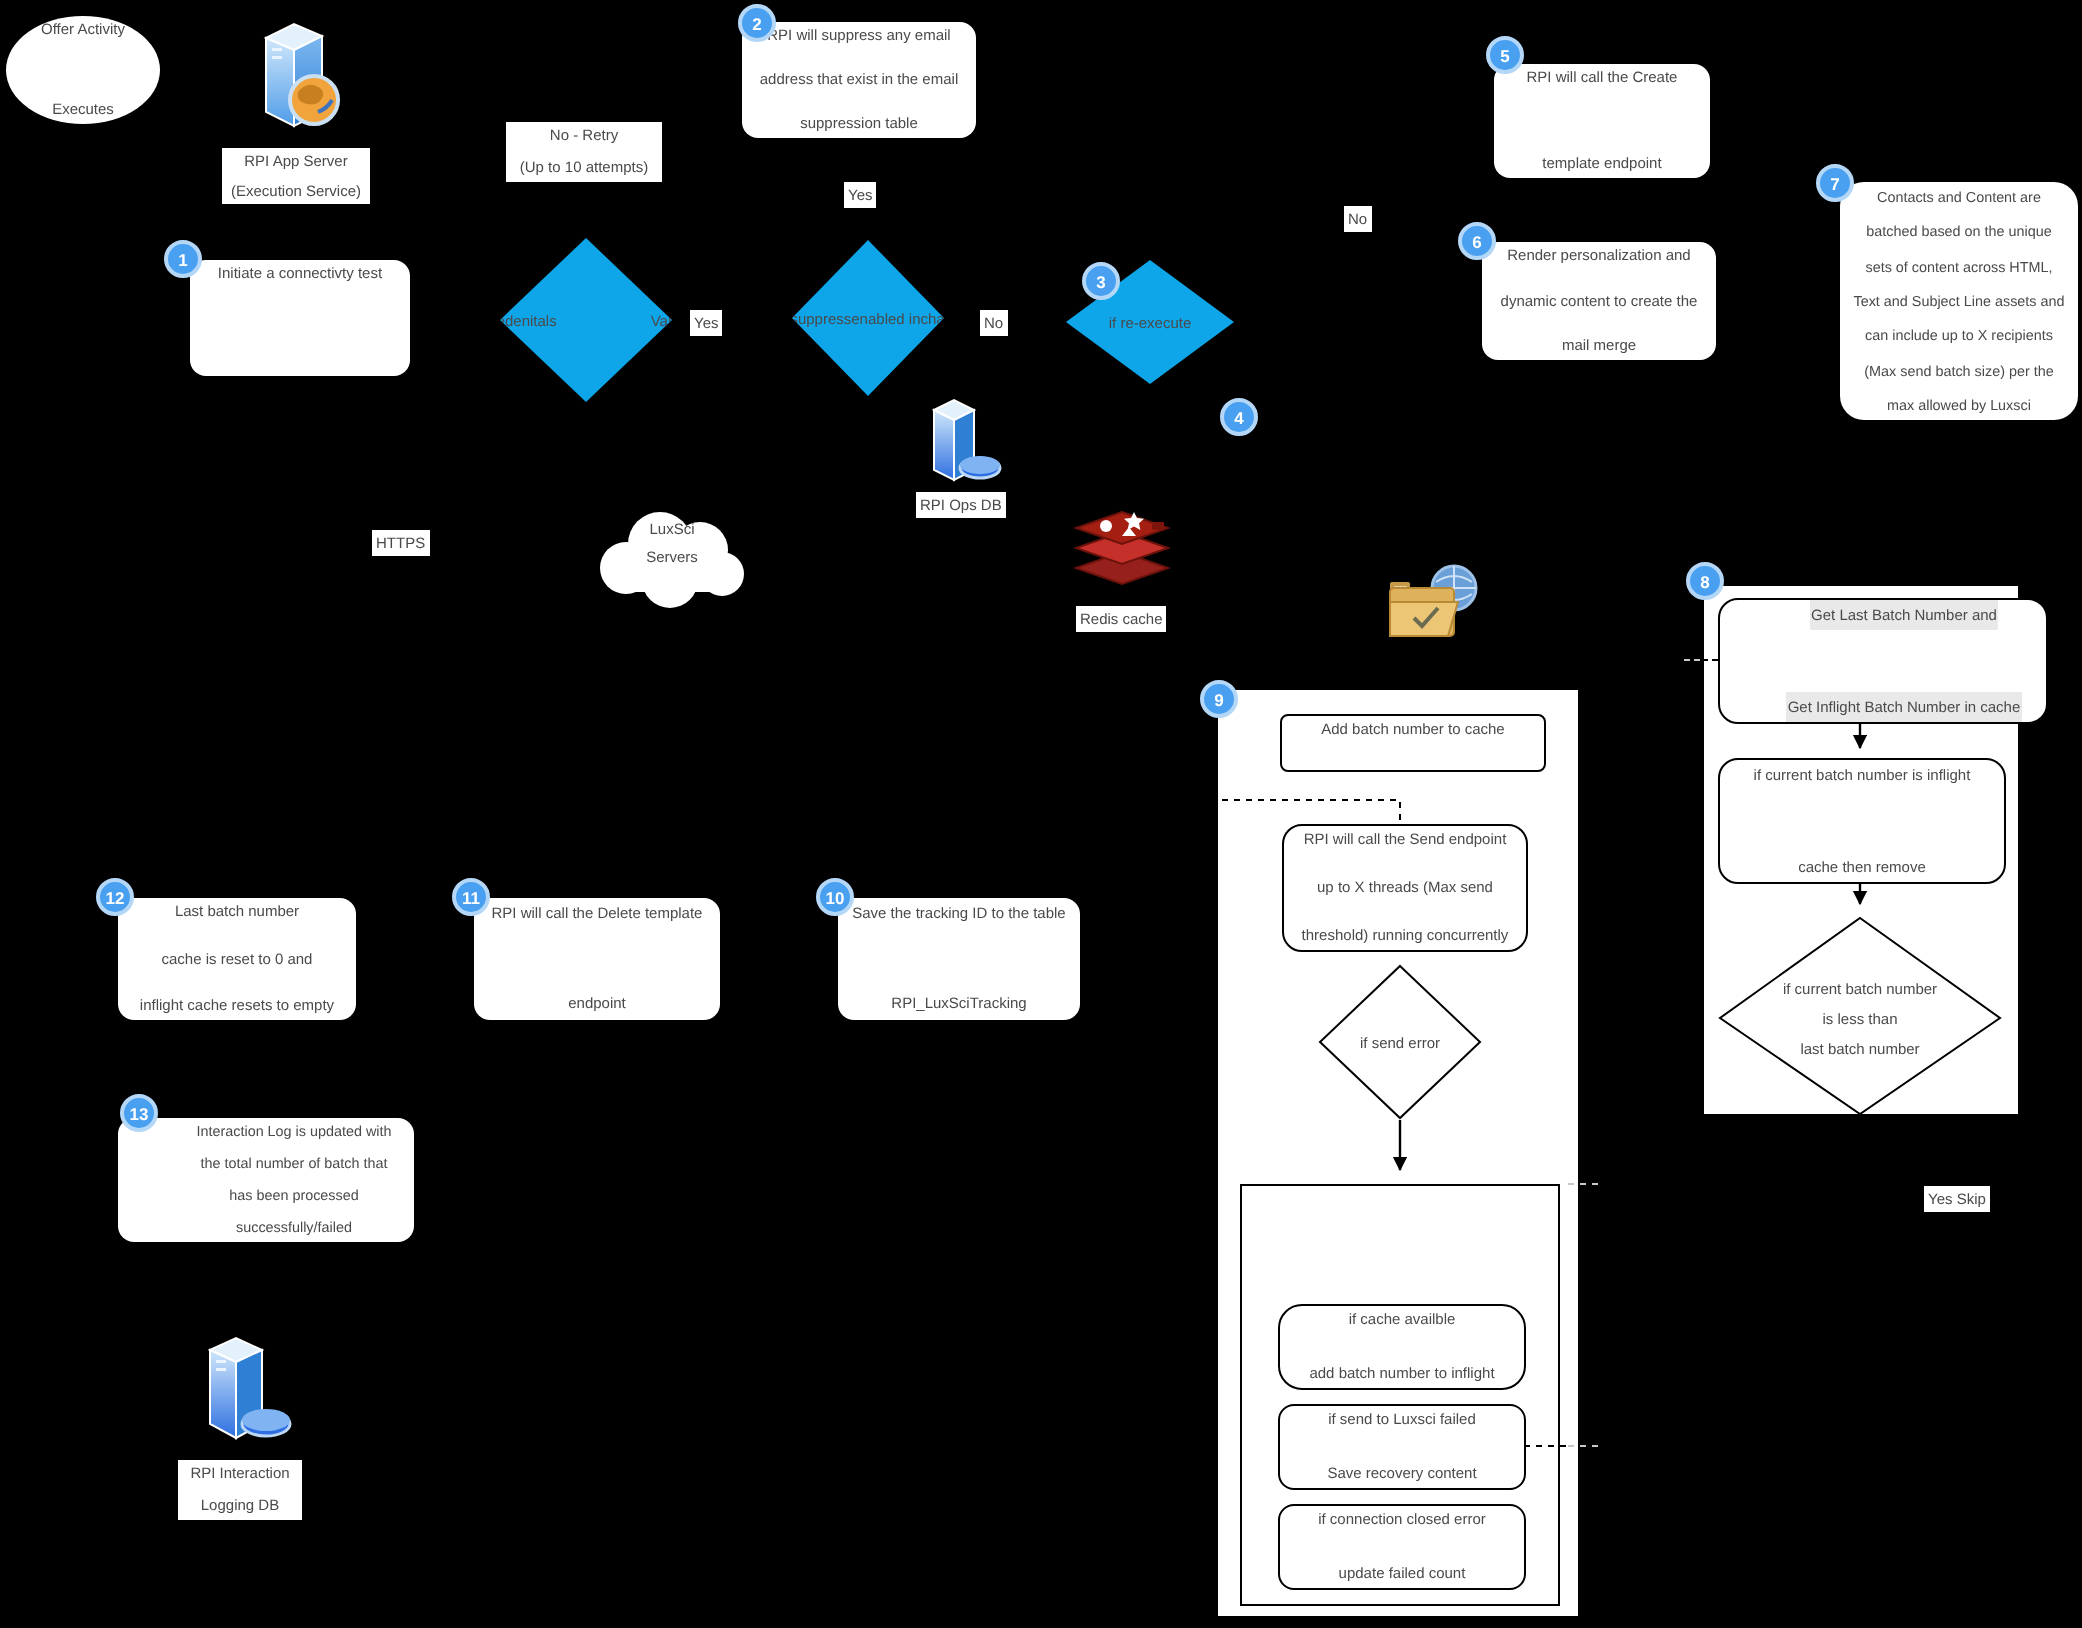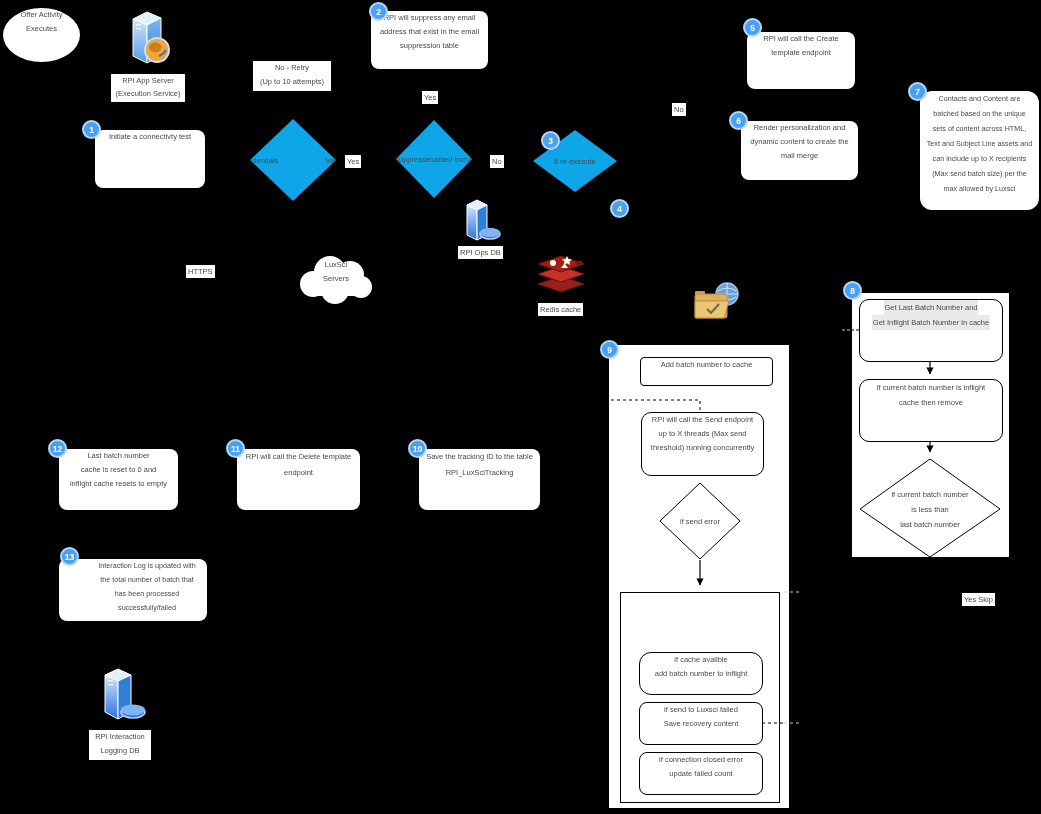--- a/index.html
+++ b/index.html
@@ -1,19 +1,19 @@
 <!DOCTYPE html>
 <html><head>
 <meta charset="utf-8">
 <style>
   html,body{margin:0;padding:0;background:#000;}
   #canvas{position:relative;width:1041px;height:814px;background:#000;overflow:hidden;
           font-family:"Liberation Sans",sans-serif;color:#4a4a4a;}
   .node{position:absolute;background:#fff;border-radius:8px;display:flex;flex-direction:column;
-        justify-content:flex-start;align-items:center;text-align:center;font-size:7.5px;line-height:14px;color:#4a4a4a;}
+        justify-content:space-between;align-items:center;text-align:center;font-size:7.5px;line-height:14px;color:#4a4a4a;}
   .r10{border-radius:10px;}
   .bordered{border:1px solid #000;}
   .container{position:absolute;background:#fff;border:1px solid #000;box-sizing:border-box;}
   .ellipse{border-radius:50%;}
   .diamond{position:absolute;background:#0ea5e9;clip-path:polygon(50% 0,100% 50%,50% 100%,0 50%);
            display:flex;justify-content:center;align-items:center;
            text-align:right;font-size:7.5px;line-height:13px;color:#4a4a4a;}
   .dtext{position:absolute;display:flex;flex-direction:column;justify-content:flex-start;align-items:center;
          text-align:center;font-size:7.5px;line-height:15px;color:#4a4a4a;background:transparent;}
   .lbl{position:absolute;background:#fff;font-size:7.5px;line-height:11px;padding:1px 2px;
@@ -202,21 +202,21 @@
   <div class="node bordered z3" style="left:639px;top:702px;width:122px;height:41px;">
     <span class="t">if send to Luxsci failed</span>
     <span class="t">Save recovery content</span>
   </div>
   <div class="node bordered z3" style="left:639px;top:752px;width:122px;height:41px;">
     <span class="t">if connection closed error</span>
     <span class="t">update failed count</span>
   </div>
 
   <div class="badge" style="left:843px;top:281px;">8</div>
-  <div class="node bordered r10 lh15 z3" style="left:859px;top:299px;width:142px;height:61px;">
+  <div class="node bordered r10 lh15 z3" style="left:859px;top:299px;width:142px;height:61px;padding-left:21px;">
     <span class="t hl">Get Last Batch Number and</span>
     <span class="t hl">Get Inflight Batch Number in cache</span>
   </div>
   <div class="node bordered r10 lh15 z3" style="left:859px;top:379px;width:142px;height:61px;">
     <span class="t">if current batch number is inflight</span>
     <span class="t">cache then remove</span>
   </div>
   <div class="dtext" style="left:860px;top:487px;width:140px;height:45px;z-index:3;">
     <span class="t">if current batch number</span>
     <span class="t">is less than</span>

